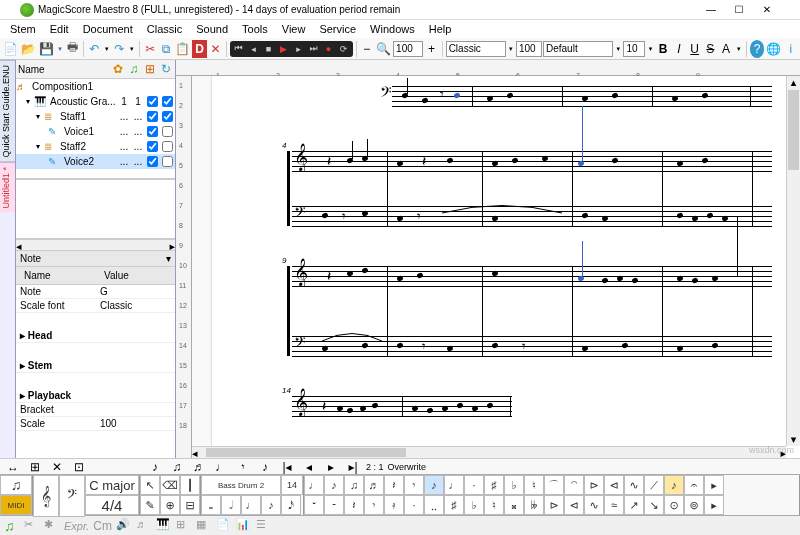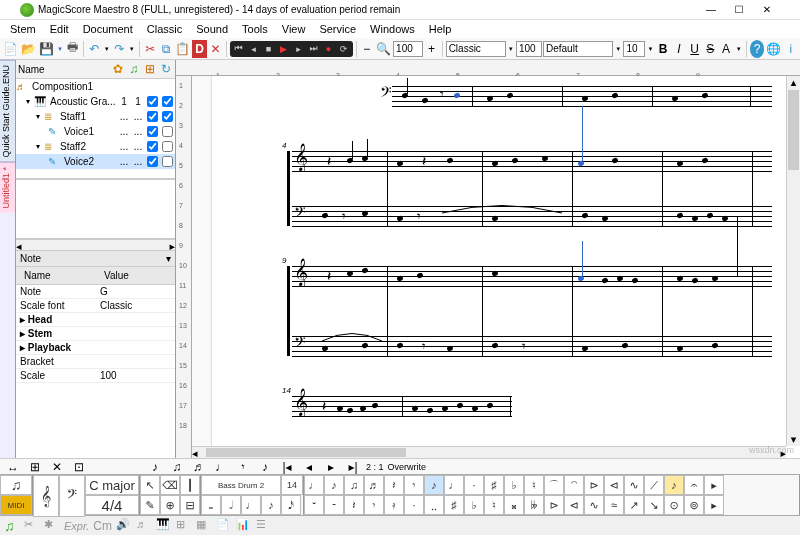--- a/index.html
+++ b/index.html
@@ -26,21 +26,21 @@
 .trow .lbl { flex: 1; padding-left: 2px; white-space: nowrap; overflow: hidden; }
 .trow .ic { width: 12px; height: 12px; margin-right: 2px; display: inline-block; }
 .trow input[type=checkbox] { width: 11px; height: 11px; margin: 0 2px; }
 .trow .num { width: 14px; text-align: center; }
 .scrollgap { height: 12px; background: #f0f0f0; border-top: 1px solid #ccc; border-bottom: 1px solid #ccc; }
 .props { flex: 1; overflow: auto; font-size: 10px; }
 .props .phead { background: #e8e8e8; padding: 2px 4px; font-weight: normal; border-bottom: 1px solid #ccc; display:flex; }
 .props .prow { display: flex; border-bottom: 1px solid #eee; }
 .props .pname { width: 80px; padding: 1px 4px; }
 .props .pval { flex: 1; padding: 1px 4px; }
-.props .psec { font-weight: bold; padding: 1px 4px; border-bottom: 1px solid #eee; }
+.props .psec { font-weight: bold; padding: 1px 4px; border-bottom: 1px solid #eee; margin-top: 16px; }
 .canvas { flex: 1; position: relative; overflow: hidden; background: #fff; }
 .hrule { height: 16px; background: #f4f4f4; border-bottom: 1px solid #aaa; font-size: 8px; padding-left: 20px; display: flex; align-items: center; position: relative; }
 .vrule { position: absolute; left: 0; top: 16px; bottom: 0; width: 16px; background: #f4f4f4; border-right: 1px solid #aaa; }
 .score { position: absolute; left: 16px; top: 16px; right: 14px; bottom: 12px; background: #f9f9f9; overflow: hidden; }
 .page { position: absolute; left: 20px; top: 0; width: 580px; height: 560px; background: #fff; box-shadow: 0 0 2px rgba(0,0,0,0.3); }
 .vsb { position: absolute; right: 0; top: 16px; bottom: 12px; width: 14px; background: #f0f0f0; border-left: 1px solid #ccc; }
 .hsb { position: absolute; left: 16px; right: 14px; bottom: 0; height: 12px; background: #f0f0f0; border-top: 1px solid #ccc; }
 .staff { position: absolute; left: 0; right: 0; }
 .lines { position: absolute; left: 0; right: 0; }
 .lines div { position: absolute; left: 0; right: 0; height: 1px; background: #000; }

